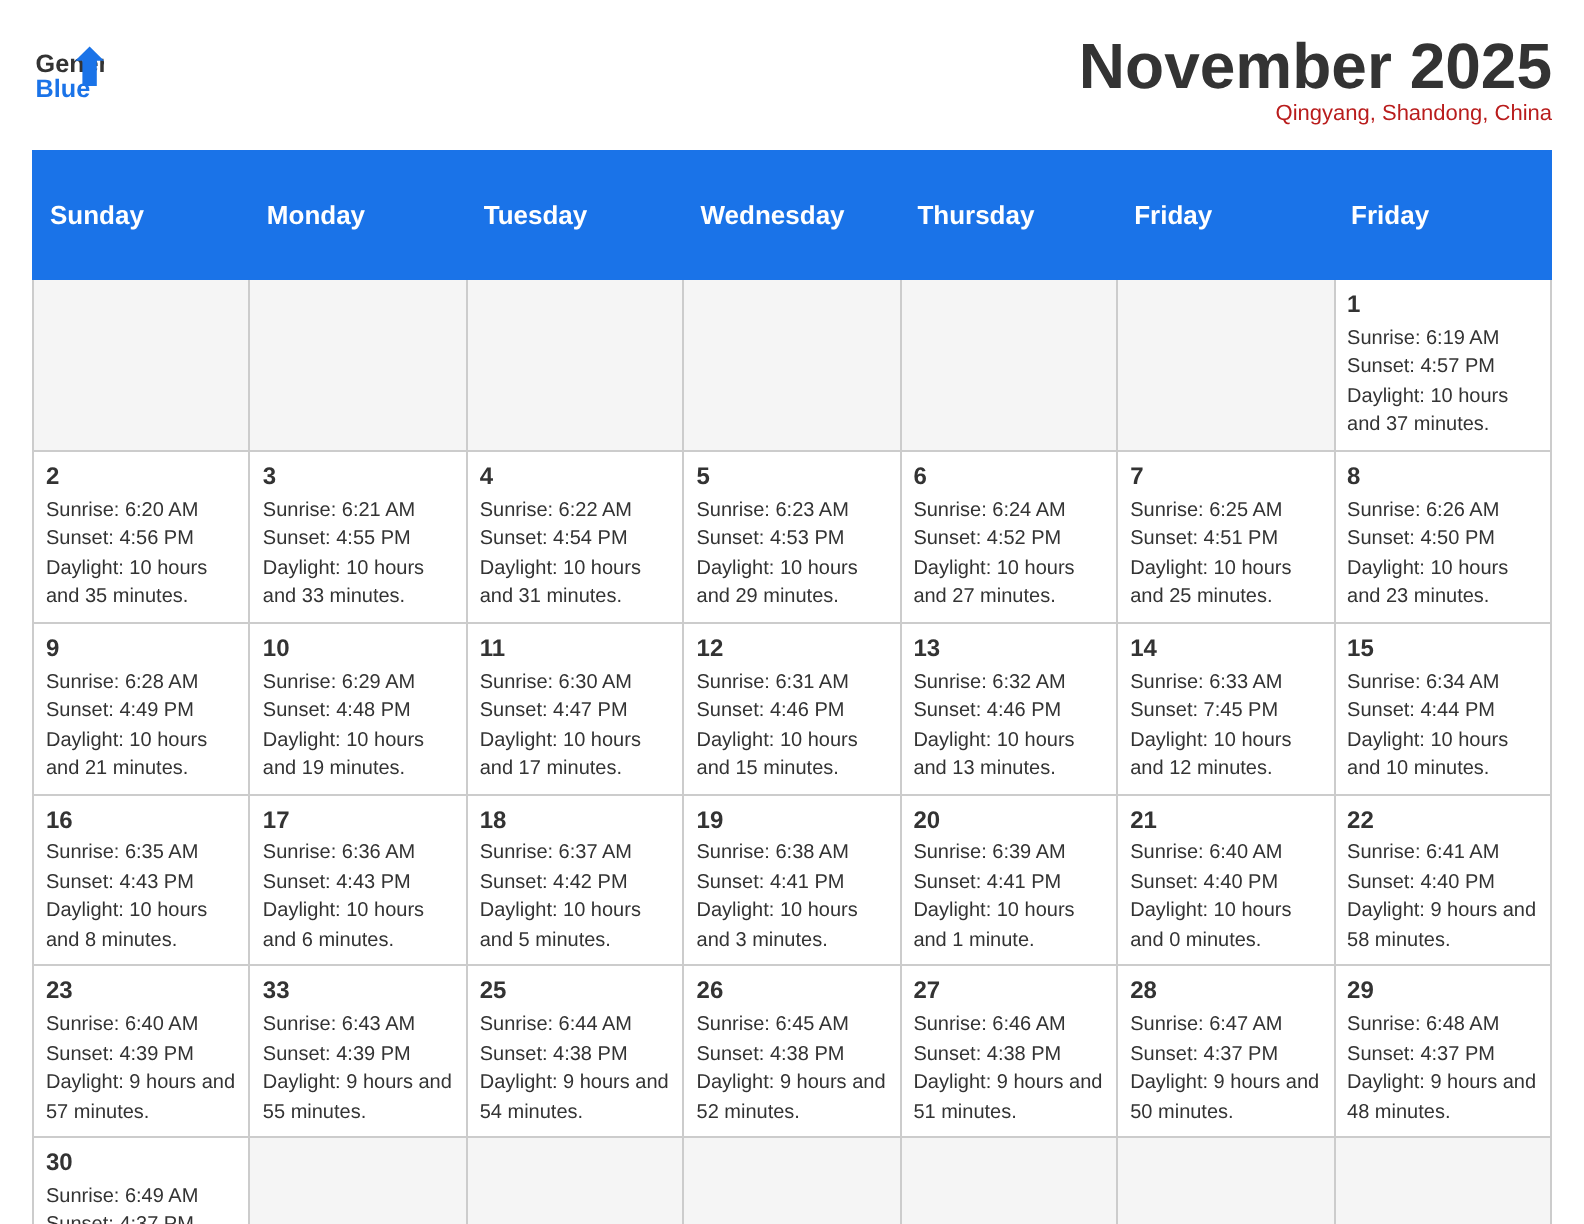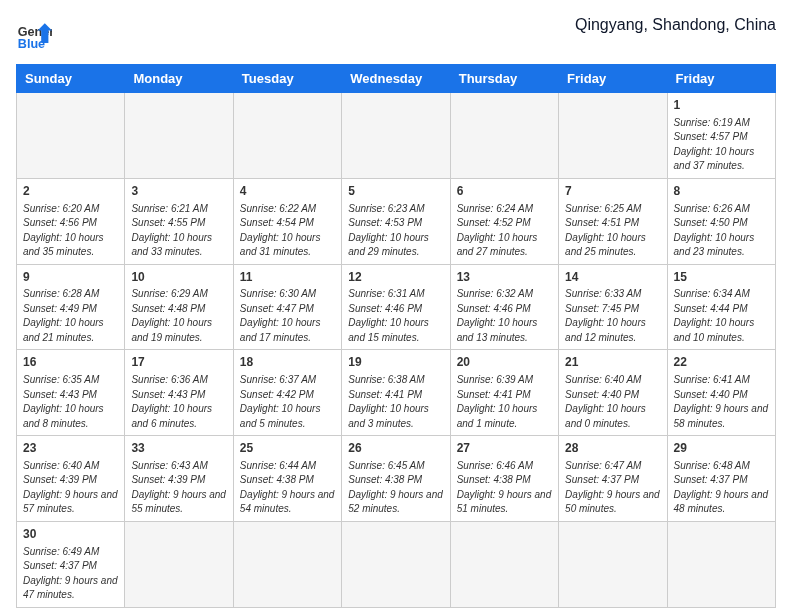--- a/index.html
+++ b/index.html
@@ -28,35 +28,35 @@
     .title-block {
       text-align: right;
     }
     .month-title {
       font-size: 32px;
       font-weight: bold;
       color: #333;
       line-height: 1.1;
     }
     .subtitle {
-      font-size: 16px;
-      color: #0f172a;
+      font-size: 11px;
+      color: #b91c1c;
     }
     .calendar {
       width: 100%;
       border-collapse: collapse;
       border: 1px solid #ccc;
     }
     .calendar th {
       background: #1a73e8;
       color: #fff;
       font-size: 13px;
       font-weight: bold;
       text-align: left;
-      padding: 6px 8px;
+      padding: 24px 8px;
       border: 1px solid #1a73e8;
     }
     .calendar td {
       vertical-align: top;
       border: 1px solid #ccc;
       padding: 4px 6px;
       width: calc(100% / 7);
       min-height: 80px;
       background: #fff;
       font-size: 10.5px;
@@ -69,38 +69,38 @@
     .day-number {
       font-size: 12px;
       font-weight: bold;
       display: block;
       margin-bottom: 2px;
     }
     .day-info {
       font-size: 10px;
       color: #333;
       line-height: 1.45;
-      font-style: italic;
     }
     .last-row td {
       min-height: 60px;
     }
   </style>
 </head>
 <body>
 
 <div class="header-section">
   <div class="logo">
     <svg class="logo-icon" viewBox="0 0 40 40">
       <text x="2" y="22" font-size="14" font-weight="bold" fill="#333" font-family="Arial">General</text>
       <text x="2" y="36" font-size="14" font-weight="bold" fill="#1a73e8" font-family="Arial">Blue</text>
       <polygon points="32,8 40,16 36,16 36,30 28,30 28,16 24,16" fill="#1a73e8"></polygon>
     </svg>
   </div>
   <div class="title-block">
+    <div class="month-title">November 2025</div>
     <div class="subtitle">Qingyang, Shandong, China</div>
   </div>
 </div>
 
 <table class="calendar">
   <thead>
     <tr>
     <th>Sunday</th>
         <th>Monday</th>
         <th>Tuesday</th>

